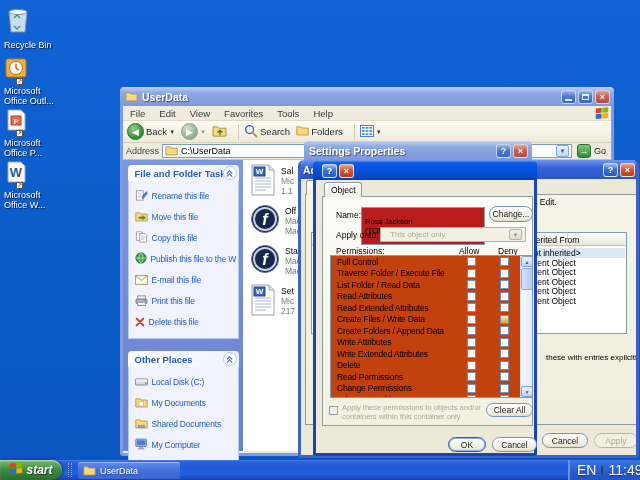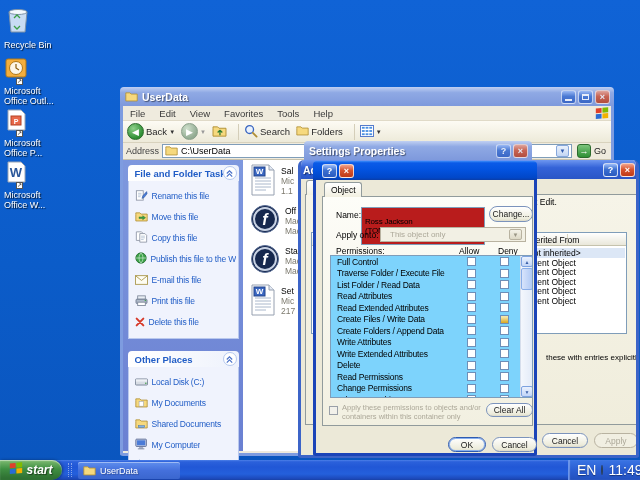--- a/index.html
+++ b/index.html
@@ -96,21 +96,21 @@
   .fld-label{position:absolute;font-size:8.5px;color:#000;}
   .txt-input{position:absolute;background:#b91c1c;border:1px solid #7F9DB9;font-size:8px;letter-spacing:-0.2px;
              color:#000;display:flex;align-items:center;padding:18px 3px;}
   .combo-disabled{position:absolute;background:#F2F0E4;border:1px solid #B8B2A0;font-size:8px;color:#ACA899;
                   display:flex;align-items:center;padding:0 3px;}
   .combo-arrow{margin-left:auto;width:13px;height:11px;background:linear-gradient(180deg,#F4F2E8,#DDD9C6);
                border:1px solid #B8B2A0;border-radius:2px;font-size:6px;color:#9A9685;
                display:flex;align-items:center;justify-content:center;}
 
   
-  #perm-list{position:absolute;left:14px;top:94px;width:203px;height:143px;background:#7dd3fc;
+  #perm-list{position:absolute;left:14px;top:94px;width:203px;height:143px;background:#c2410c;
              border:1px solid #7F9DB9;overflow:hidden;}
   .perm-row{display:flex;align-items:center;height:11.5px;padding-left:6px;cursor:pointer;}
   .perm-row .plabel{width:118px;font-size:8.5px;letter-spacing:-0.2px;color:#000;white-space:nowrap;overflow:hidden;}
   .cbcol{width:33px;display:flex;justify-content:center;}
   .cb{width:9px;height:9px;background:#fff;border:1px solid #6E8FB8;cursor:pointer;}
   .cb.gold{background:linear-gradient(180deg,#F5E6A8 15%,#D9A520);}
   .vscroll{position:absolute;top:0;right:0;width:12px;height:100%;
            background:linear-gradient(90deg,#F4F7FD,#E3EBF8);border-left:1px solid #D6DEEC;}
   .sbtn{position:absolute;left:0;width:12px;height:11px;background:linear-gradient(180deg,#EAF1FD,#C2D5F8);
         border:1px solid #7DA2E0;border-radius:2px;font-size:5px;color:#3A5FA8;

